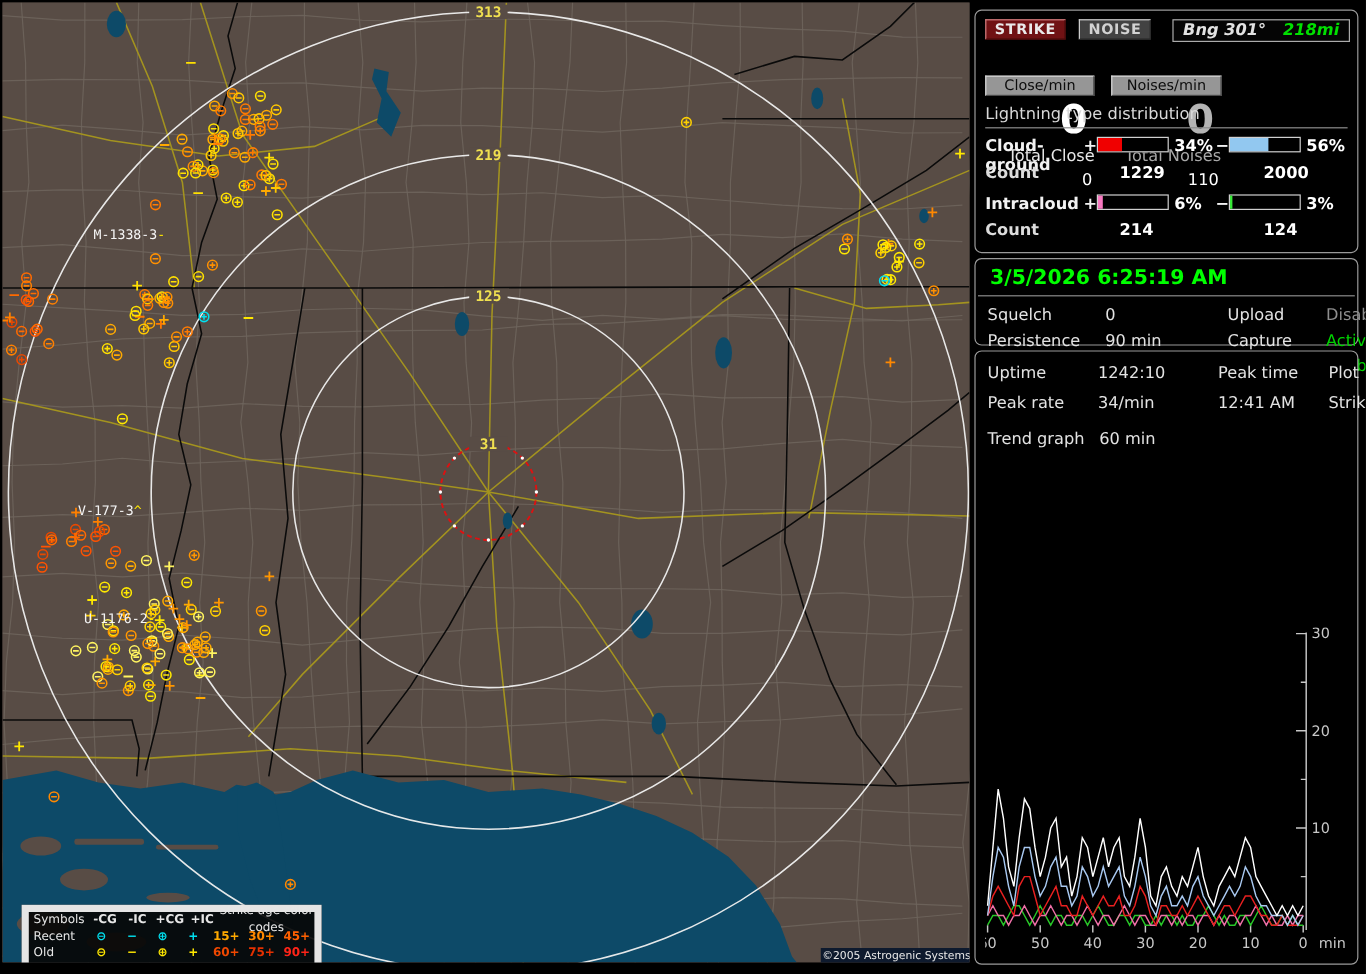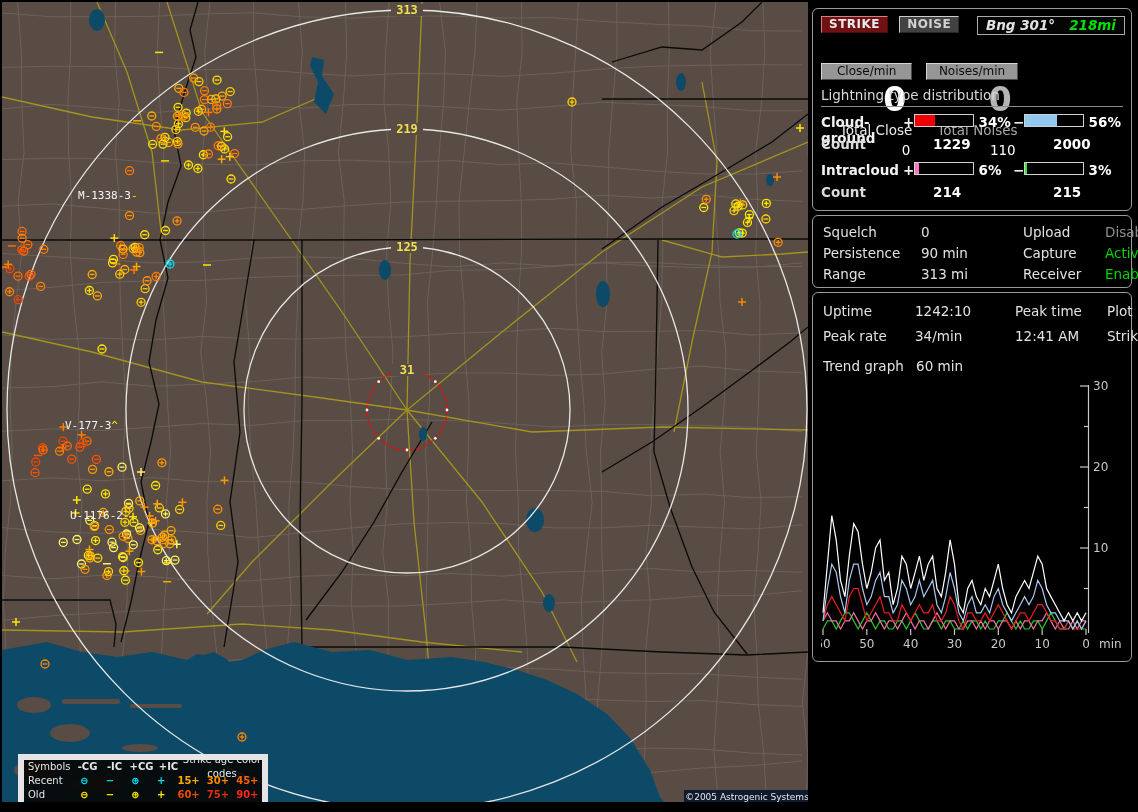--- a/index.html
+++ b/index.html
@@ -16,21 +16,21 @@
   .lg-sym{width:27px;text-align:center;font-weight:bold;}
   .lg-age{width:31px;text-align:center;font-weight:bold;}
   .lg-title{flex:1;text-align:center;}
   #copyright-bar{position:absolute;left:682px;top:788px;width:126px;height:14px;background:#0e1a2e;
     color:#e8e8e8;font-size:9px;line-height:14px;text-align:center;z-index:5;}
 
   
   .rp-box{position:absolute;left:812px;width:320px;background:#000;border:1px solid #9a9a9a;border-radius:6px;box-sizing:border-box;color:#e2e2e2;}
   #box-stats{top:8px;height:203px;}
   #box-status{top:215px;height:73px;}
-  #box-session{top:292px;height:370px;}
+  #box-session{top:292px;height:512px;}
 
   .btn-row{position:absolute;left:8px;top:7px;right:6px;height:20px;}
   .tog-btn{display:inline-block;height:15px;line-height:15px;padding:0 7px;font-size:12px;font-weight:bold;letter-spacing:.5px;margin-right:6px;vertical-align:top;}
   #strike-btn{background:#701214;color:#eaeaea;border:1px solid;border-color:#d08080 #4a0d0d #4a0d0d #d08080;}
   #noise-btn{background:#424242;color:#d2d2d2;border:1px solid;border-color:#cccccc #2a2a2a #2a2a2a #cccccc;}
   #bng-box{position:absolute;right:0;top:0;height:17px;line-height:17px;border:1px solid #ababab;background:#050505;
     padding:0 8px;font-size:13.5px;font-weight:bold;font-style:italic;}
   #bng-box .bngmi{color:#00e000;margin-left:14px;}
 
   #counters{position:absolute;left:8px;right:8px;top:54px;display:grid;grid-template-columns:1fr 1fr 1fr;column-gap:14px;}
@@ -1162,26 +1162,27 @@
         <span class="pct">6%</span>
         <span class="pm">−</span>
         <span class="bar">
             <span class="fill" id="bar-ic-m" style="width: 3%; background: rgb(56, 232, 56);"></span>
           </span>
         <span class="pct">3%</span>
       </div>
       <div class="cnt-row" style="margin-bottom:0;">
         <span class="c0">Count</span>
         <span class="c1">214</span>
-        <span class="c2">215</span>
+        <span class="c2">124</span>
       </div>
     </div>
   </div>
 
   <div class="rp-box" id="box-status">
+    <div id="datetime">3/5/2026 6:25:19 AM</div>
     <div id="status-grid">
       <span>Squelch</span>
       <span>0</span>
       <span>Upload</span>
       <span class="sv-dim">Disabled</span>
 
       <span>Persistence</span>
       <span>90 min</span>
       <span>Capture</span>
       <span class="sv-on">Active</span>

